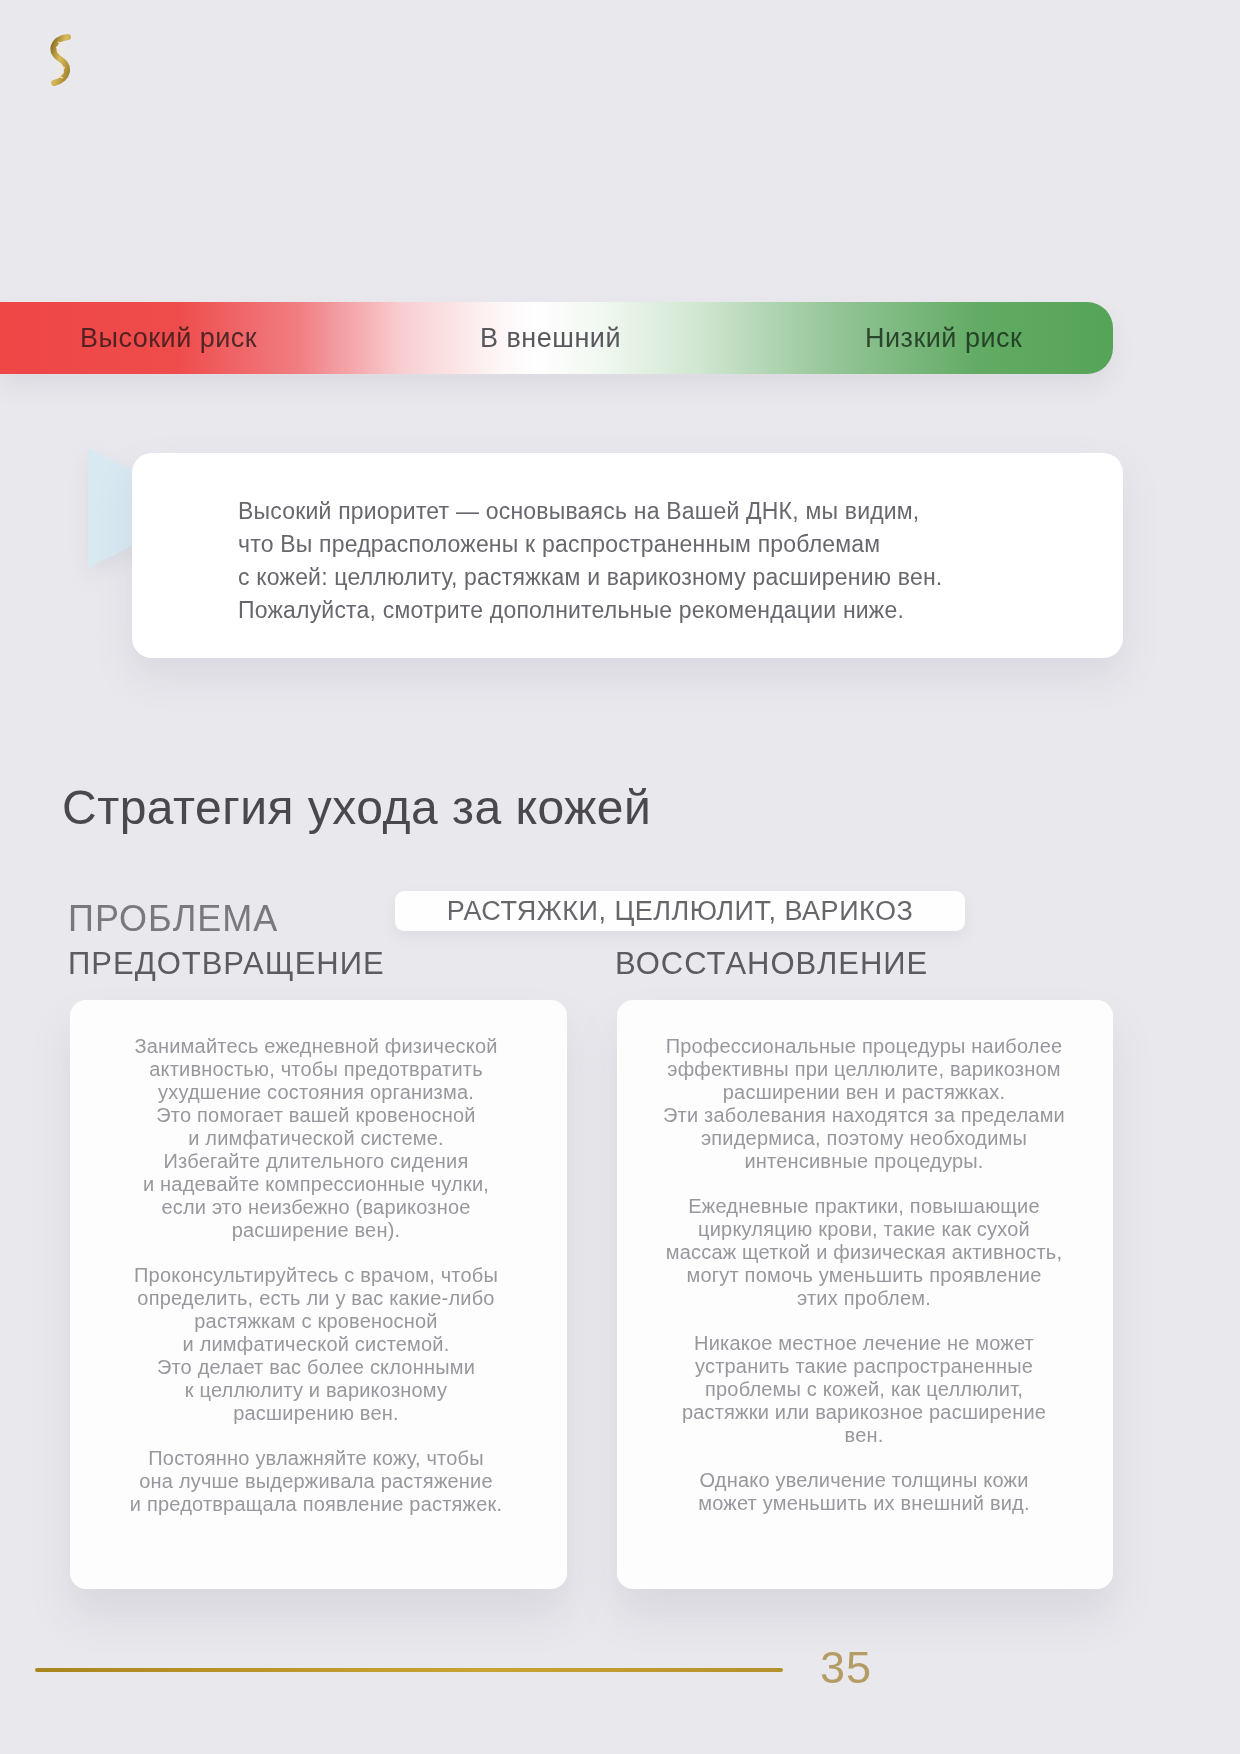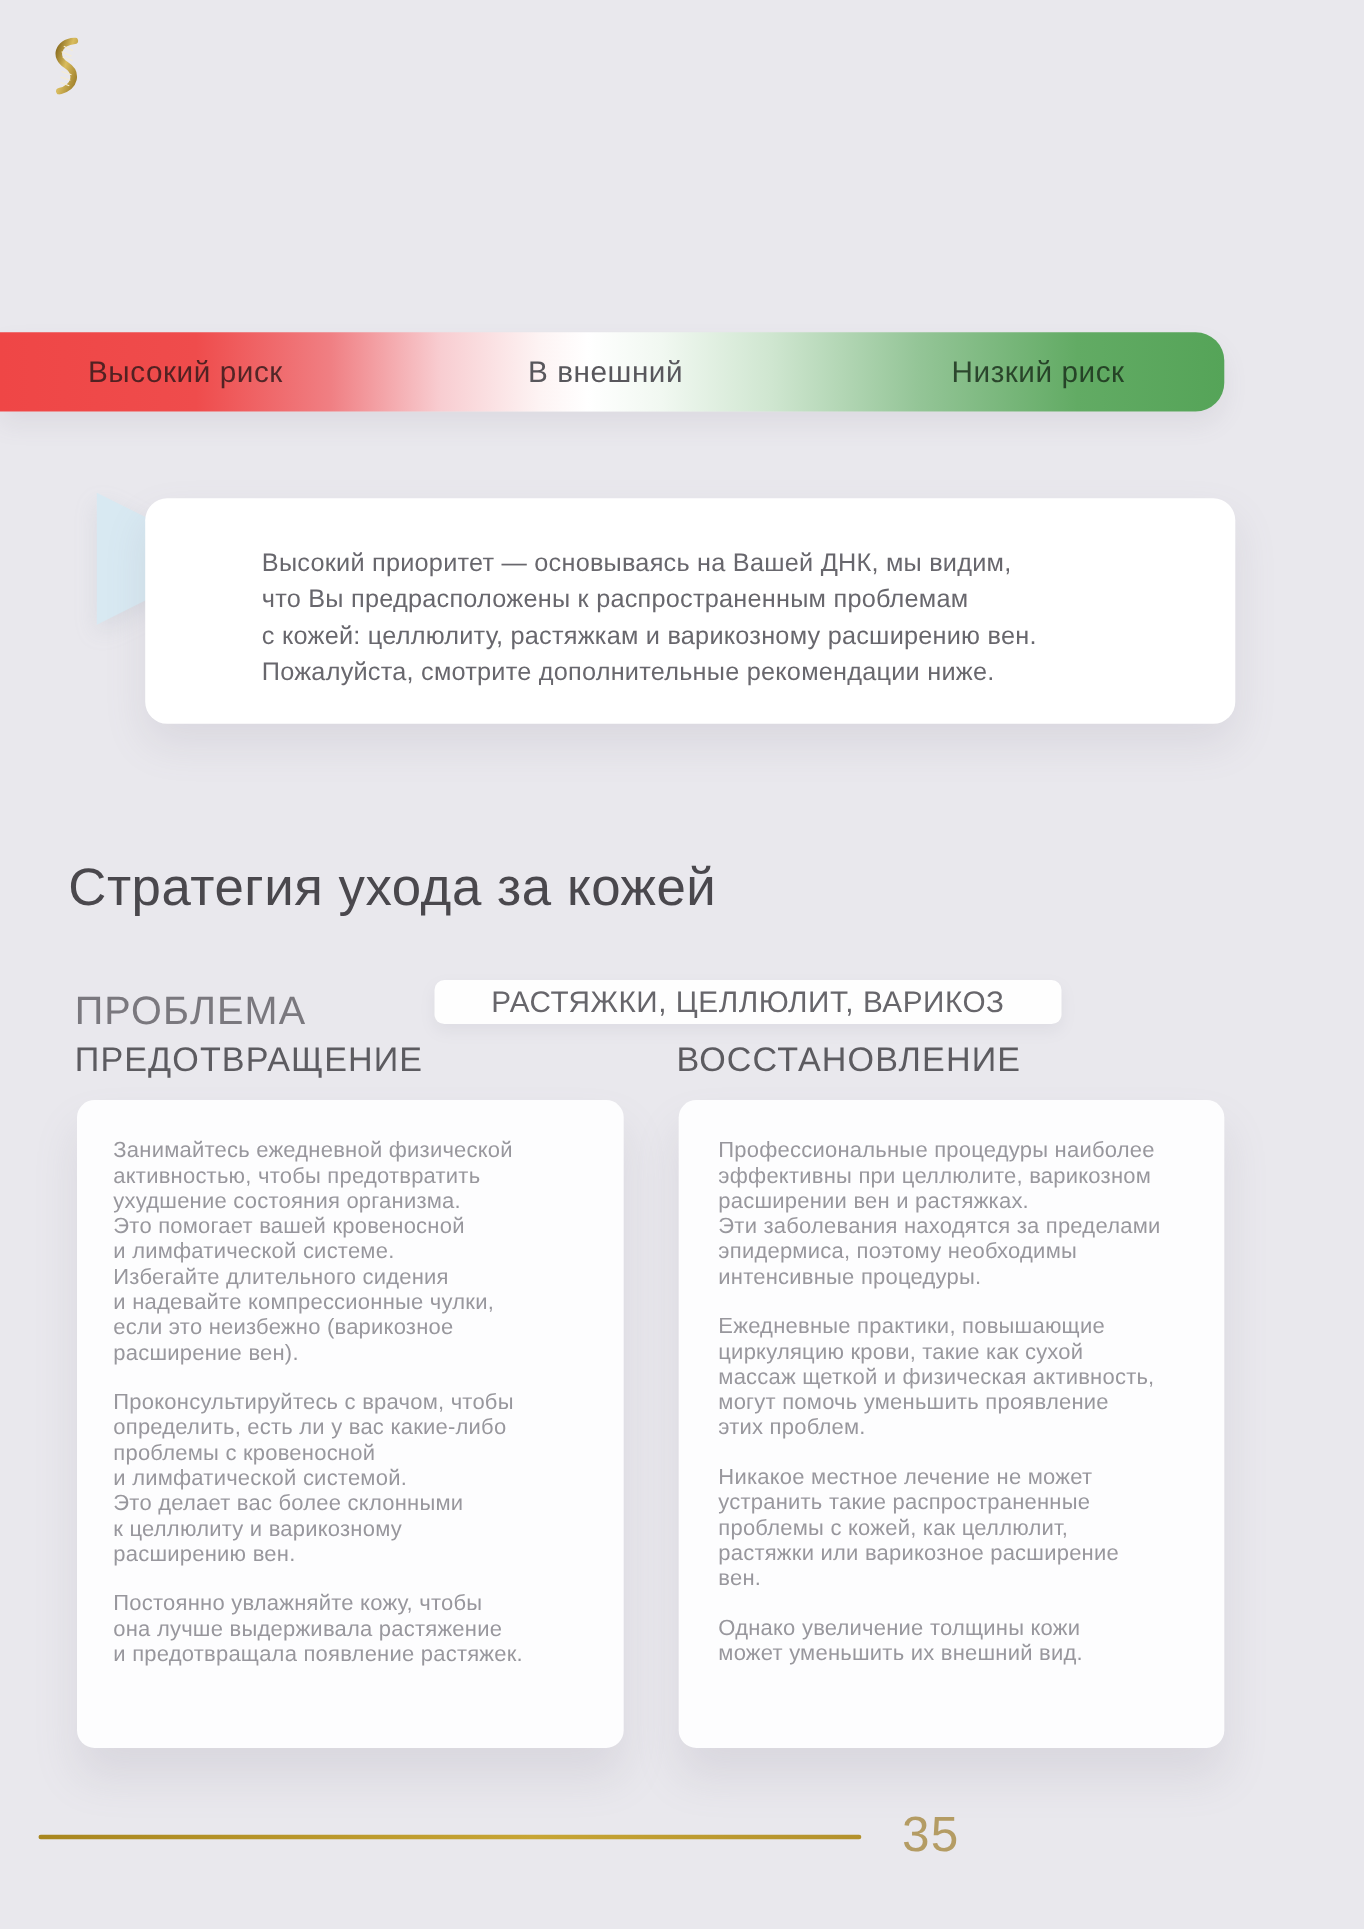--- a/index.html
+++ b/index.html
@@ -92,21 +92,21 @@
   .col-header.recovery{left:615px;}
 
   .strategy-card{
     position:absolute;top:1000px;height:589px;
     background:#fdfdfe;border-radius:16px;
     box-shadow:0 26px 40px rgba(135,130,150,.16);
   }
   .strategy-card.left{left:70px;width:497px;}
   .strategy-card.right{left:617px;width:496px;}
   .strategy-card .card-body{
-    position:absolute;top:35px;left:33px;right:38px;
+    position:absolute;top:35px;left:33px;right:38px;text-align:center;
   }
   .strategy-card.right .card-body{left:36px;}
   .strategy-card p{
     margin:0 0 22px 0;
     font-size:20px;line-height:23px;font-weight:300;
     color:#98979d;white-space:pre-line;letter-spacing:.2px;
   }
 
   
   .footer-rule{
@@ -172,21 +172,21 @@
 активностью, чтобы предотвратить
 ухудшение состояния организма.
 Это помогает вашей кровеносной
 и лимфатической системе.
 Избегайте длительного сидения
 и надевайте компрессионные чулки,
 если это неизбежно (варикозное
 расширение вен).</p>
       <p>Проконсультируйтесь с врачом, чтобы
 определить, есть ли у вас какие-либо
-проблемы с кровеносной
+растяжкам с кровеносной
 и лимфатической системой.
 Это делает вас более склонными
 к целлюлиту и варикозному
 расширению вен.</p>
       <p>Постоянно увлажняйте кожу, чтобы
 она лучше выдерживала растяжение
 и предотвращала появление растяжек.</p>
     </div>
   </div>
 

